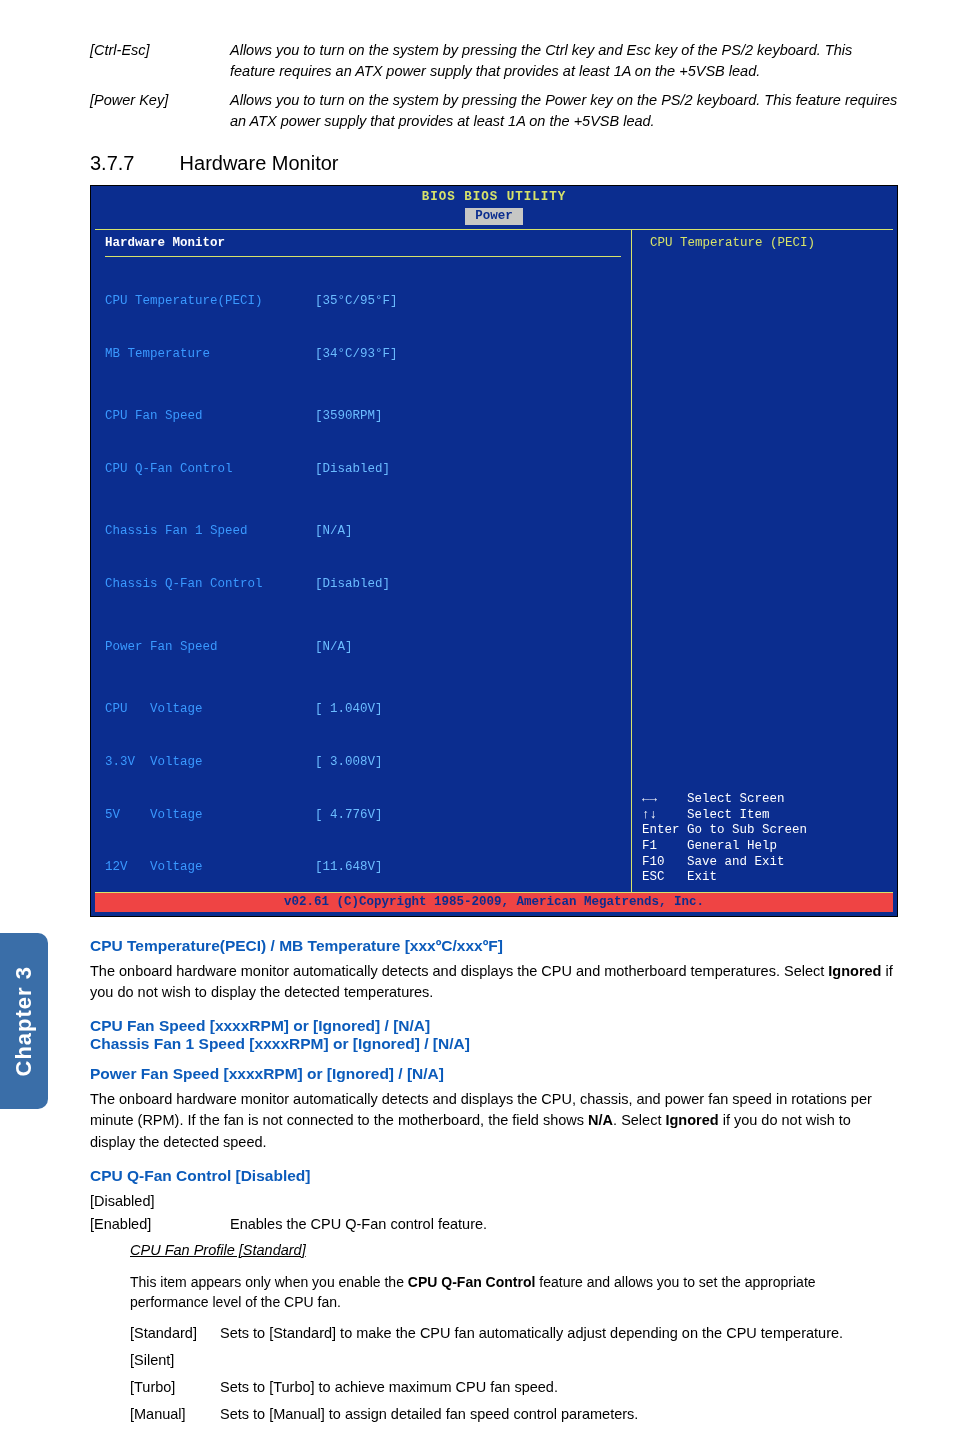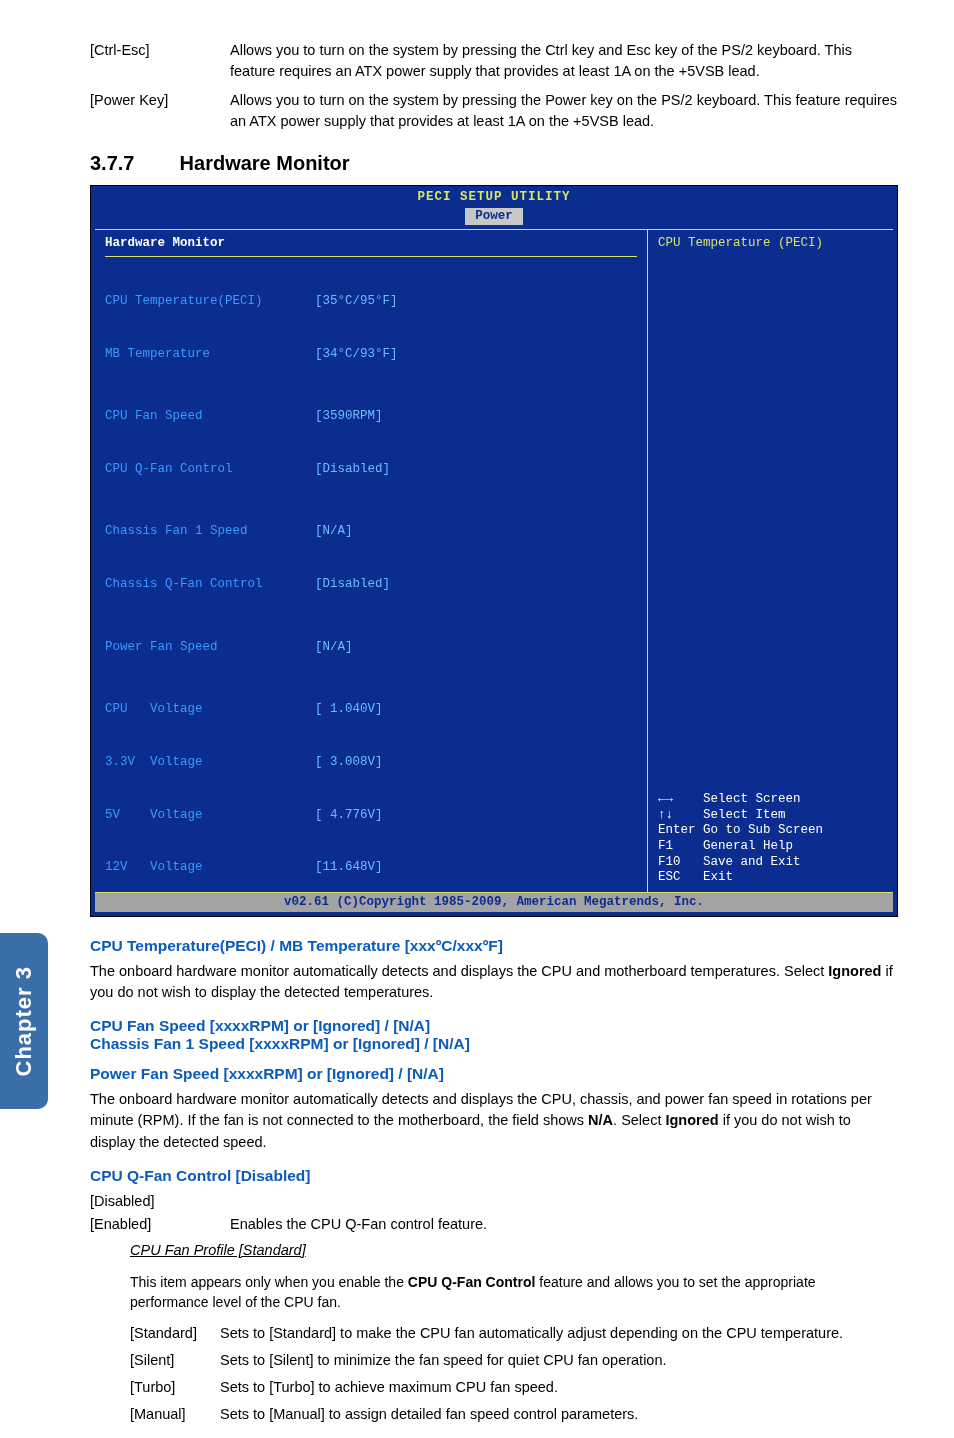--- a/index.html
+++ b/index.html
@@ -8,38 +8,39 @@
     font-family: Arial, Helvetica, sans-serif;
     background: #fff;
     width: 954px;
   }
   .page {
     padding: 40px 56px 20px 90px;
     box-sizing: border-box;
   }
   .def-list {
     margin-bottom: 12px;
+    font-style: italic;
   }
   .def-row {
     display: flex;
     margin-bottom: 8px;
     font-size: 14.5px;
     line-height: 1.45;
     color: #000;
   }
   .def-term {
     width: 140px;
     flex-shrink: 0;
   }
   .def-desc {
     flex: 1;
   }
   h2.section-title {
     font-size: 20px;
-    font-weight: bold;
+    font-weight: normal;
     margin: 20px 0 10px 0;
     color: #000;
   }
   h2.section-title .num {
     display: inline-block;
     width: 84px;
   }
 
   
   .bios-box {
@@ -75,21 +76,21 @@
     margin: 0 4px;
     display: flex;
   }
   .bios-left {
     flex: 1;
     padding: 6px 10px;
   }
   .bios-right {
     width: 225px;
     border-left: 1px solid #d7e36a;
-    padding: 6px 10px;
+    padding: 6px 18px;
     position: relative;
   }
   .bios-title-row {
     color: #fff;
     font-weight: bold;
     padding-bottom: 2px;
   }
   .bios-left hr {
     border: none;
     border-top: 1px solid #d7e36a;
@@ -112,21 +113,21 @@
   .bios-nav {
     position: absolute;
     bottom: 6px;
     left: 10px;
     color: #fff;
   }
   .bios-nav div {
     white-space: pre;
   }
   .bios-footer {
-    background: #a3a3a3;
+    background: #ef4444;
     color: #0b2d8f;
     text-align: center;
     font-weight: bold;
     padding: 2px 0;
     margin: 0 4px 4px 4px;
   }
 
   
   h3.blue-head {
     color: #0b5bbb;
@@ -230,21 +231,21 @@
       <div class="def-desc">Allows you to turn on the system by pressing the Power key on the PS/2 keyboard. This feature requires an ATX power supply that provides at least 1A on the +5VSB lead.</div>
     </div>
   </div>
 
   <h2 class="section-title">
     <span class="num">3.7.7</span>
     <span>Hardware Monitor</span>
   </h2>
 
   <div class="bios-box">
-    <div class="bios-header">PECI SETUP UTILITY</div>
+    <div class="bios-header">BIOS BIOS UTILITY</div>
     <div class="bios-tabbar">
       <span class="bios-tab">Power</span>
     </div>
     <div class="bios-inner">
       <div class="bios-left">
         <div class="bios-title-row">Hardware Monitor</div>
         <hr>
         <div class="kv">
             <span class="k">CPU Temperature(PECI)</span>
             <span class="v">[35°C/95°F]</span>
@@ -335,21 +336,20 @@
     <div class="sub-head">CPU Fan Profile [Standard]</div>
     <p class="sub-body">
       <span>This item appears only when you enable the </span><b>CPU Q-Fan Control</b><span> feature and allows you to set the appropriate performance level of the CPU fan.</span>
     </p>
     <div class="opt-row">
       <div class="ot">[Standard]</div>
       <div class="od">Sets to [Standard] to make the CPU fan automatically adjust depending on the CPU temperature.</div>
     </div>
     <div class="opt-row">
       <div class="ot">[Silent]</div>
-      <div class="od">Sets to [Silent] to minimize the fan speed for quiet CPU fan operation.</div>
     </div>
     <div class="opt-row">
       <div class="ot">[Turbo]</div>
       <div class="od">Sets to [Turbo] to achieve maximum CPU fan speed.</div>
     </div>
     <div class="opt-row">
       <div class="ot">[Manual]</div>
       <div class="od">Sets to [Manual] to assign detailed fan speed control parameters.</div>
     </div>
   </div>

